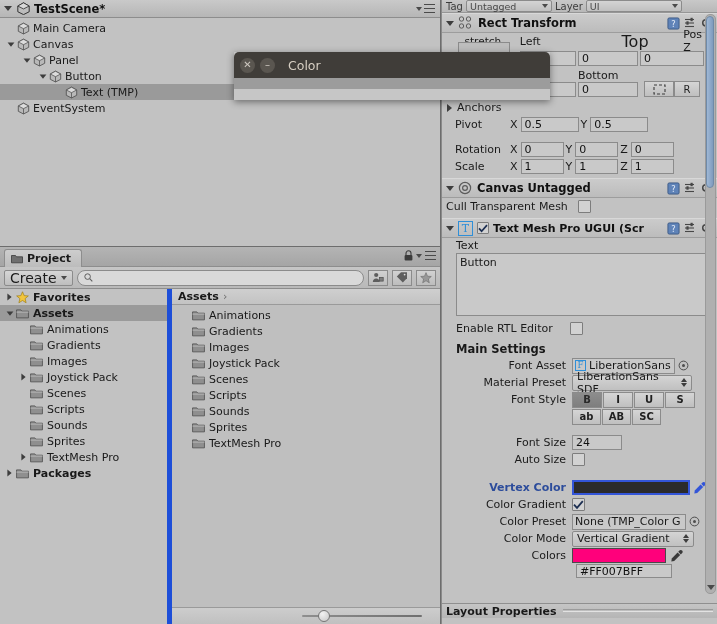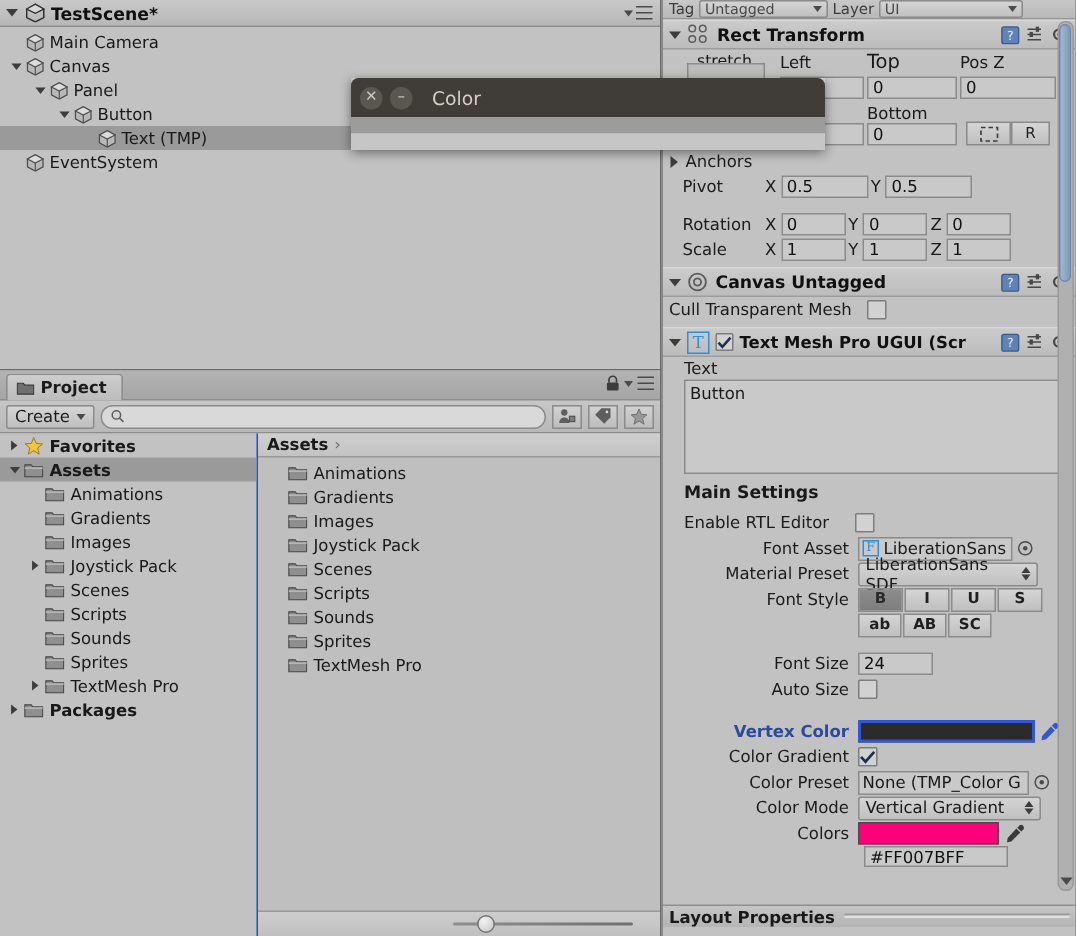--- a/index.html
+++ b/index.html
@@ -44,28 +44,28 @@
       border-bottom:1px solid #8d8d8d; }
   #proj-tab{ position:absolute; left:4px; top:2px; height:18px; padding:0 10px 0 6px;
       background:linear-gradient(#cdcdcd,#bcbcbc); border:1px solid #8d8d8d; border-bottom:none;
       border-radius:3px 3px 0 0; display:flex; align-items:center; gap:4px;
       font-size:11px; font-weight:bold; color:#1b1b1b; }
   #proj-lockrow{ position:absolute; right:4px; top:3px; display:flex; align-items:center; gap:3px;}
   #proj-toolbar{ height:22px; background:linear-gradient(#c6c6c6,#b9b9b9);
       border-bottom:1px solid #8d8d8d; display:flex; align-items:center; padding:0 4px; gap:4px;}
   .btn3d{ background:linear-gradient(#d6d6d6,#bebebe); border:1px solid #8b8b8b;
       border-radius:2px; height:16px; display:flex; align-items:center; padding:0 5px;
-      font-size:11px; color:#1b1b1b; }
+      font-size:14px; color:#1b1b1b; }
   #create-btn{ gap:4px; }
   #proj-search{ flex:1; height:16px; background:#d9d9d9; border:1px solid #8b8b8b;
       border-radius:8px; display:flex; align-items:center; padding:0 6px; gap:4px; }
   .icbtn{ width:20px;height:16px; background:linear-gradient(#d2d2d2,#bdbdbd);
       border:1px solid #8b8b8b; display:flex;align-items:center;justify-content:center; }
   #proj-split{ display:flex; height:335px; }
-  #proj-left{ width:172px; background:#c2c2c2; border-right:1px solid #1d4ed8;
+  #proj-left{ width:172px; background:#c2c2c2; border-right:5px solid #1d4ed8;
       overflow:hidden; }
   #proj-right{ flex:1; background:#bfbfbf; position:relative; }
   #breadcrumb{ height:16px; background:linear-gradient(#cfcfcf,#c3c3c3);
       border-bottom:1px solid #9a9a9a; display:flex; align-items:center; padding-left:6px;
       gap:4px; font-weight:bold; font-size:11px; }
   .prow{ height:16px; display:flex; align-items:center; font-size:11px; white-space:nowrap; }
   .prow.sel{ background:#9a9a9a; }
   .prow .arrowbox{ width:13px; display:flex;align-items:center;justify-content:center; }
   .folder{ width:13px;height:11px;margin-right:4px;flex:0 0 auto; }
   .star{ width:13px;height:13px;margin-right:4px; }
@@ -513,21 +513,21 @@
         <circle cx="6.3" cy="6.3" r="1.1" fill="#474747"></circle>
         <path d="M11 10.5l2 1.2-2 1.2z" fill="#474747"></path>
       </svg>
     </span>
   </div>
 
   <div class="sect">
     <div class="frow" style="height:16px;">
       <span style="width:74px;text-align:center;font-size:10.5px;">stretch</span>
       <span style="width:58px;font-size:11px;">Left</span>
-      <span style="width:62px;font-size:13px;">Top</span>
+      <span style="width:62px;font-size:16px;margin-left:44px;">Top</span>
       <span style="font-size:11px;">Pos Z</span>
     </div>
     <div class="frow" style="height:19px;">
       <div style="width:74px;display:flex;align-items:center;gap:2px;">
         <span style="writing-mode:vertical-rl;transform:rotate(180deg);font-size:9px;width:10px;">st</span>
         <div style="width:52px;height:34px;background:#bdbdbd;border:1px solid #8b8b8b;"></div>
       </div>
       <div class="fin" style="width:56px;">
         <span></span>
         </div>
@@ -676,26 +676,26 @@
     </span>
   </div>
 
   <div class="sect">
     <div class="frow" style="height:15px;">
       <span class="flabel" style="padding-left:10px;">Text</span>
     </div>
     <div style="margin:0 4px 0 10px;height:63px;background:#c9c9c9;border:1px solid #8b8b8b;padding:2px 3px;">
       <span style="font-size:11px;">Button</span>
     </div>
-    <div class="frow" style="margin-top:3px;">
-      <span style="font-weight:bold;font-size:11.5px;padding-left:10px;">Main Settings</span>
-    </div>
     <div class="frow" style="margin-top:4px;">
       <span class="flabel" style="width:124px;padding-left:10px;">Enable RTL Editor</span>
       <span class="ckbox"></span>
+    </div>
+    <div class="frow" style="margin-top:3px;">
+      <span style="font-weight:bold;font-size:11.5px;padding-left:10px;">Main Settings</span>
     </div>
     <div class="frow">
       <span class="flabel" style="width:126px;text-align:right;padding-right:6px;">Font Asset</span>
       <div class="objfield" style="width:103px;">
         <span style="display:inline-flex;width:11px;height:11px;border:1.2px solid #2f8fd8;align-items:center;justify-content:center;flex:0 0 auto;">
           <span style="font-family:'DejaVu Serif',serif;font-size:8.5px;color:#2f8fd8;line-height:1;">F</span>
           </span>
         <span style="overflow:hidden;white-space:nowrap;">LiberationSans S</span>
       </div>
       <svg width="11" height="11" viewBox="0 0 11 11" style="margin-left:3px;">

